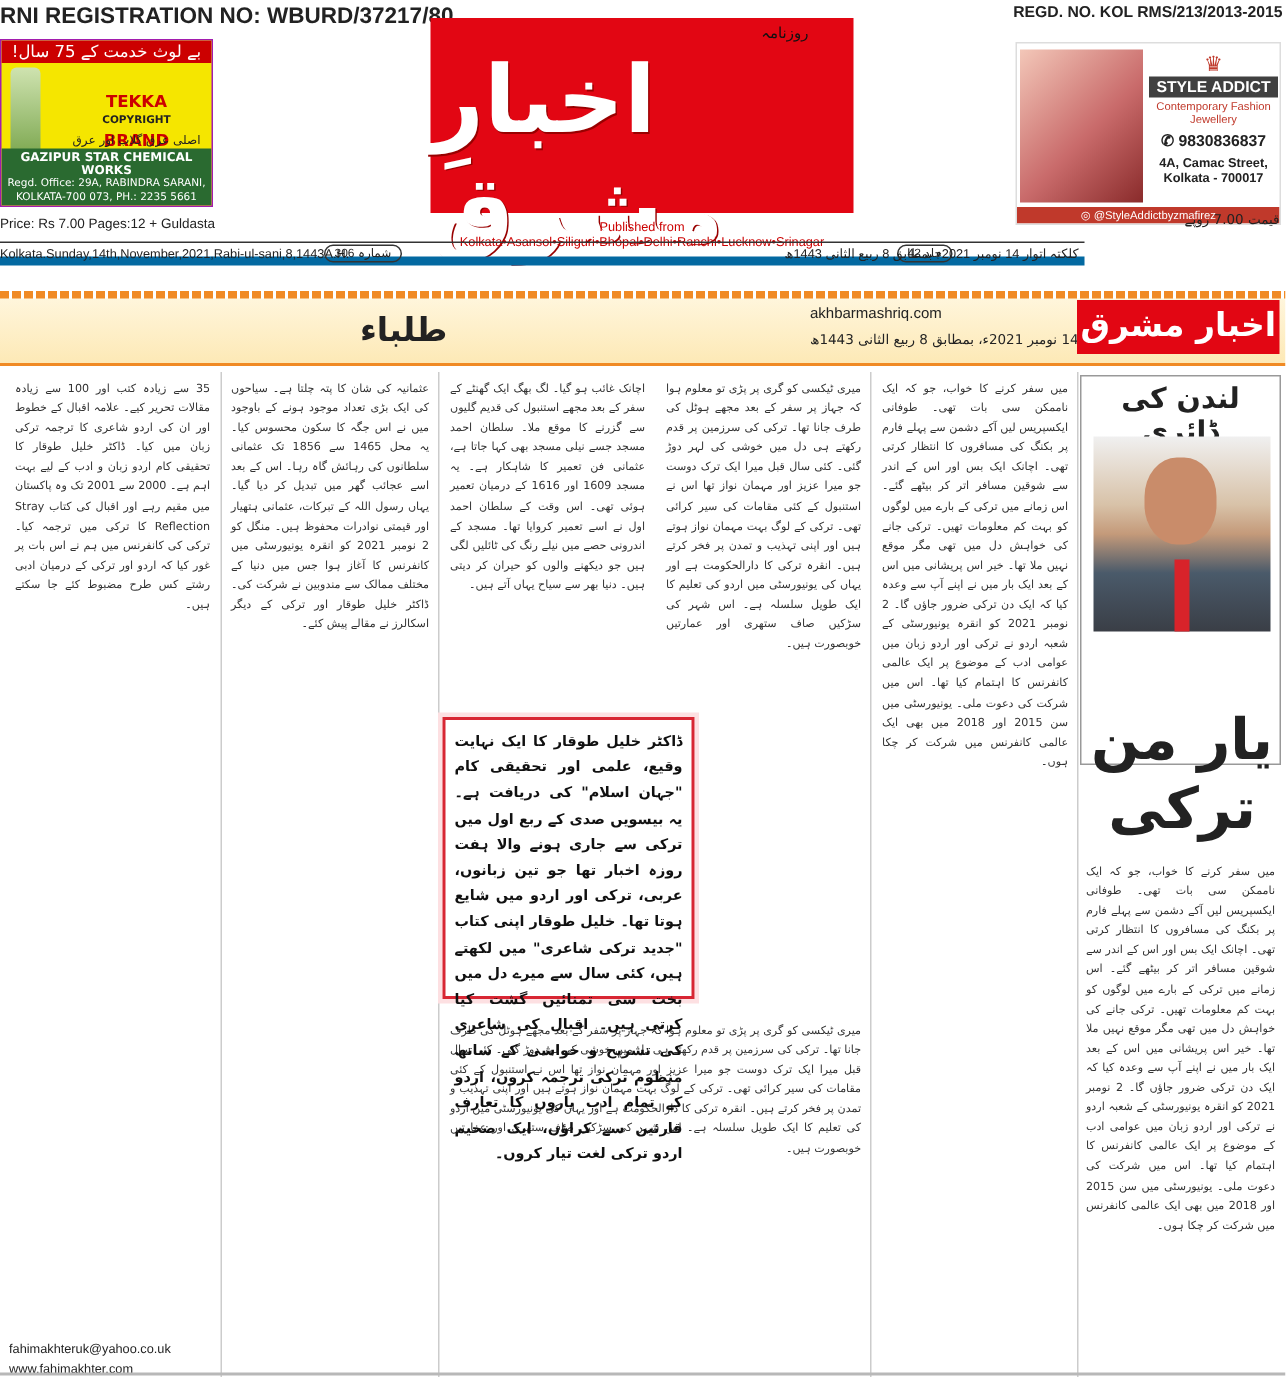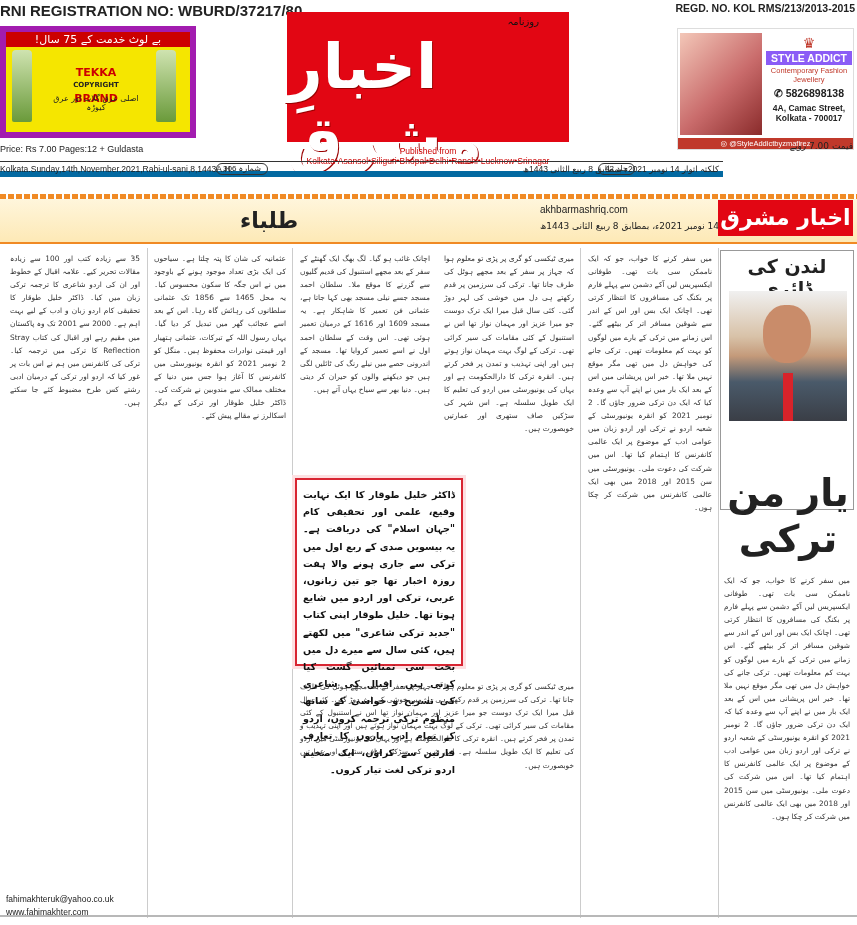--- a/index.html
+++ b/index.html
@@ -1,33 +1,33 @@
 <!DOCTYPE html>
 <html><head>
 <meta charset="utf-8">
 <style>
 *{box-sizing:border-box;margin:0;padding:0}
 body{width:857px;height:925px;background:#fff;font-family:"DejaVu Sans",sans-serif;position:relative;overflow:hidden;color:#222}
 .abs{position:absolute}
 .top-left-reg{left:0;top:2px;font-size:15px;font-weight:bold;font-family:"Liberation Sans",sans-serif}
 .top-right-reg{right:2px;top:2px;font-size:10.5px;font-weight:bold;font-family:"Liberation Sans",sans-serif}
-.ad-left{left:0;top:26px;width:196px;height:112px;background:#f5e600;border:6px solid #a21caf;overflow:hidden}
+.ad-left{left:0;top:26px;width:142px;height:112px;background:#f5e600;border:1px solid #a21caf;overflow:hidden}
 .ad-left .banner{background:#c00;color:#fff;font-size:11px;text-align:center;padding:1px 0;direction:rtl}
 .ad-left .brand{position:absolute;left:40px;top:34px;width:100px;text-align:center;color:#c00;font-weight:bold;font-size:11px;line-height:13px}
 .ad-left .bottle{position:absolute;width:20px;height:72px;top:18px;border-radius:4px 4px 2px 2px;background:linear-gradient(#cfe3b0,#6a9a3a)}
 .ad-left .footer{position:absolute;bottom:0;left:0;right:0;background:#2a6a30;color:#fff;font-size:7px;text-align:center;line-height:9px;padding:1px}
 .ad-left .urdu{position:absolute;left:40px;top:62px;width:100px;font-size:8px;text-align:center;direction:rtl;color:#222}
 .masthead{left:287px;top:12px;width:282px;height:130px;background:#e20613}
 .masthead .roz{position:absolute;right:30px;top:4px;color:#111;font-size:10px;direction:rtl}
 .masthead .title{position:absolute;left:0;right:0;top:18px;text-align:left;color:#fff;font-size:62px;font-weight:bold;direction:rtl;font-family:"DejaVu Sans",sans-serif;text-shadow:1px 1px 0 #900}
 .editions{left:285px;top:146px;width:286px;text-align:center;font-size:8.5px;color:#c00;font-family:"Liberation Sans",sans-serif}
 .ad-right{left:677px;top:28px;width:177px;height:122px;background:#fff;border:1px solid #ddd;overflow:hidden}
 .ad-right .photo{position:absolute;left:2px;top:4px;width:82px;height:102px;background:linear-gradient(135deg,#f3c7b8,#c96b6b 55%,#8a2b2b)}
 .ad-right .logo{position:absolute;left:88px;top:6px;width:86px;text-align:center;color:#c0392b;font-size:14px}
-.ad-right .name{position:absolute;left:88px;top:22px;width:86px;text-align:center;background:#8b5cf6;color:#fff;font-weight:bold;font-size:10.5px;padding:1px 0;font-family:"Liberation Sans",sans-serif}
+.ad-right .name{position:absolute;left:88px;top:22px;width:86px;text-align:center;background:#404040;color:#fff;font-weight:bold;font-size:10.5px;padding:1px 0;font-family:"Liberation Sans",sans-serif}
 .ad-right .sub{position:absolute;left:88px;top:37px;width:86px;text-align:center;color:#c0392b;font-size:7.5px;line-height:9px;font-family:"Liberation Sans",sans-serif}
 .ad-right .phone{position:absolute;left:88px;top:58px;width:86px;text-align:center;font-weight:bold;font-size:10.5px;font-family:"Liberation Sans",sans-serif}
 .ad-right .addr{position:absolute;left:88px;top:74px;width:86px;text-align:center;font-size:8.5px;line-height:10px;font-weight:bold;font-family:"Liberation Sans",sans-serif}
 .ad-right .ig{position:absolute;left:0;right:0;bottom:0;background:#c0392b;color:#fff;font-size:7.5px;text-align:center;padding:1px 0;font-family:"Liberation Sans",sans-serif}
 .price-left{left:0;top:144px;font-size:9px;font-family:"Liberation Sans",sans-serif}
 .price-right{right:4px;top:141px;font-size:9px;direction:rtl}
 .dateline{left:0;top:161px;width:723px;height:16px;border-top:1px solid #333;border-bottom:6px solid #0369a1;font-size:8.5px;font-family:"Liberation Sans",sans-serif}
 .dateline .l{position:absolute;left:0;top:2px}
 .dateline .c{position:absolute;left:0;right:0;top:1px;text-align:center;font-size:11px;font-family:"Liberation Serif",serif;letter-spacing:1px}
 .dateline .r{position:absolute;right:4px;top:2px;direction:rtl}
@@ -62,34 +62,38 @@
 <div class="abs ad-left">
   <div class="banner">بے لوث خدمت کے 75 سال!</div>
   <div class="bottle" style="left:6px"></div>
   <div class="bottle" style="left:150px"></div>
   <div class="brand">
     <div>TEKKA</div>
     <div style="font-size:7px;color:#222">COPYRIGHT</div>
     <div>BRAND</div>
   </div>
   <div class="urdu">اصلی عرق گلاب اور عرق کیوڑہ</div>
+  <div class="footer">
+    <div style="font-weight:bold;font-size:8px">GAZIPUR STAR CHEMICAL WORKS</div>
+    <div>Regd. Office: 29A, RABINDRA SARANI, KOLKATA-700 073, PH.: 2235 5661</div>
+  </div>
 </div>
 
 <div class="abs masthead">
   <div class="roz">روزنامہ</div>
   <div class="title">اخبارِ مشرق</div>
 </div>
 <div class="abs editions">Published from Kolkata•Asansol•Siliguri•Bhopal•Delhi•Ranchi•Lucknow•Srinagar</div>
 
 <div class="abs ad-right">
   <div class="photo"></div>
   <div class="logo">♛</div>
   <div class="name">STYLE ADDICT</div>
   <div class="sub">Contemporary Fashion Jewellery</div>
-  <div class="phone"><span>✆</span> <span>5826898138</span></div>
+  <div class="phone"><span>✆</span> <span>9830836837</span></div>
   <div class="addr">4A, Camac Street, Kolkata - 700017</div>
   <div class="ig"><span>◎</span> <span>@StyleAddictbyzmafirez</span></div>
 </div>
 
 <div class="abs price-left">Price: Rs 7.00    Pages:12 + Guldasta</div>
 <div class="abs price-right">قیمت 7.00 روپے</div>
 
 <div class="abs dateline">
   <span class="l">Kolkata.Sunday,14th,November,2021,Rabi-ul-sani,8,1443A.H.</span>
   <span class="pill" style="left:216px"><span>306</span> <span>شمارہ</span></span>

